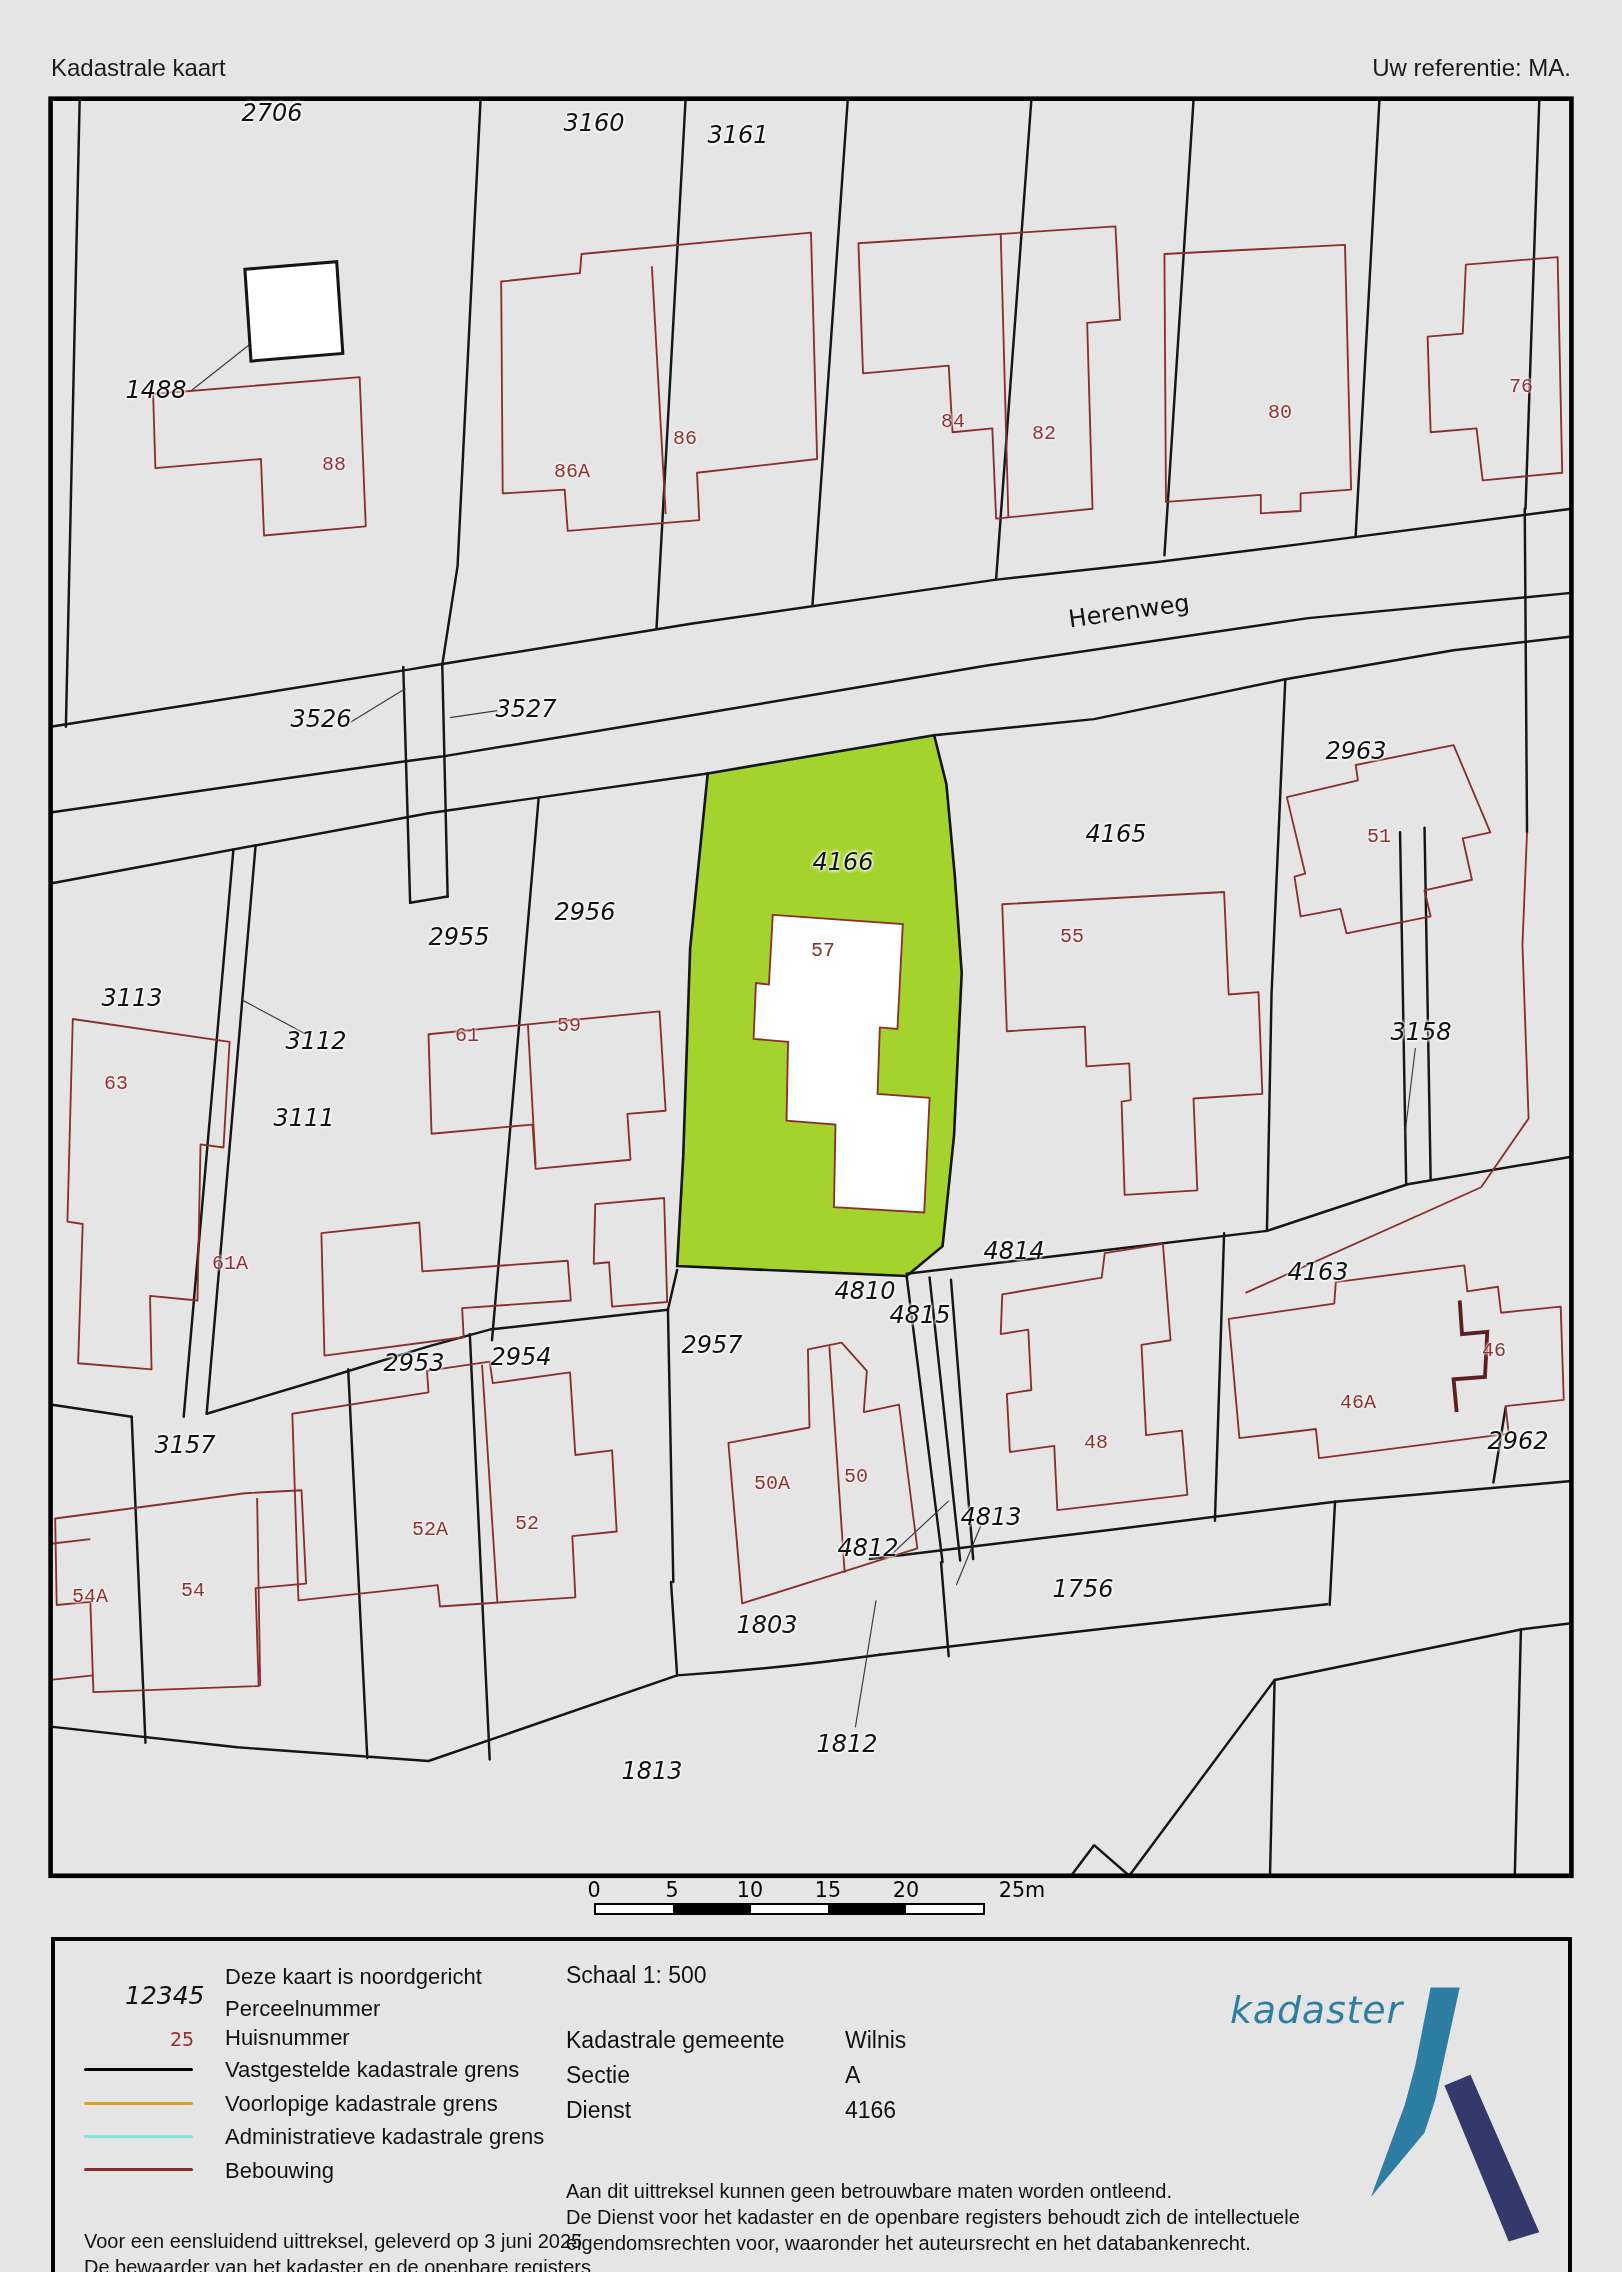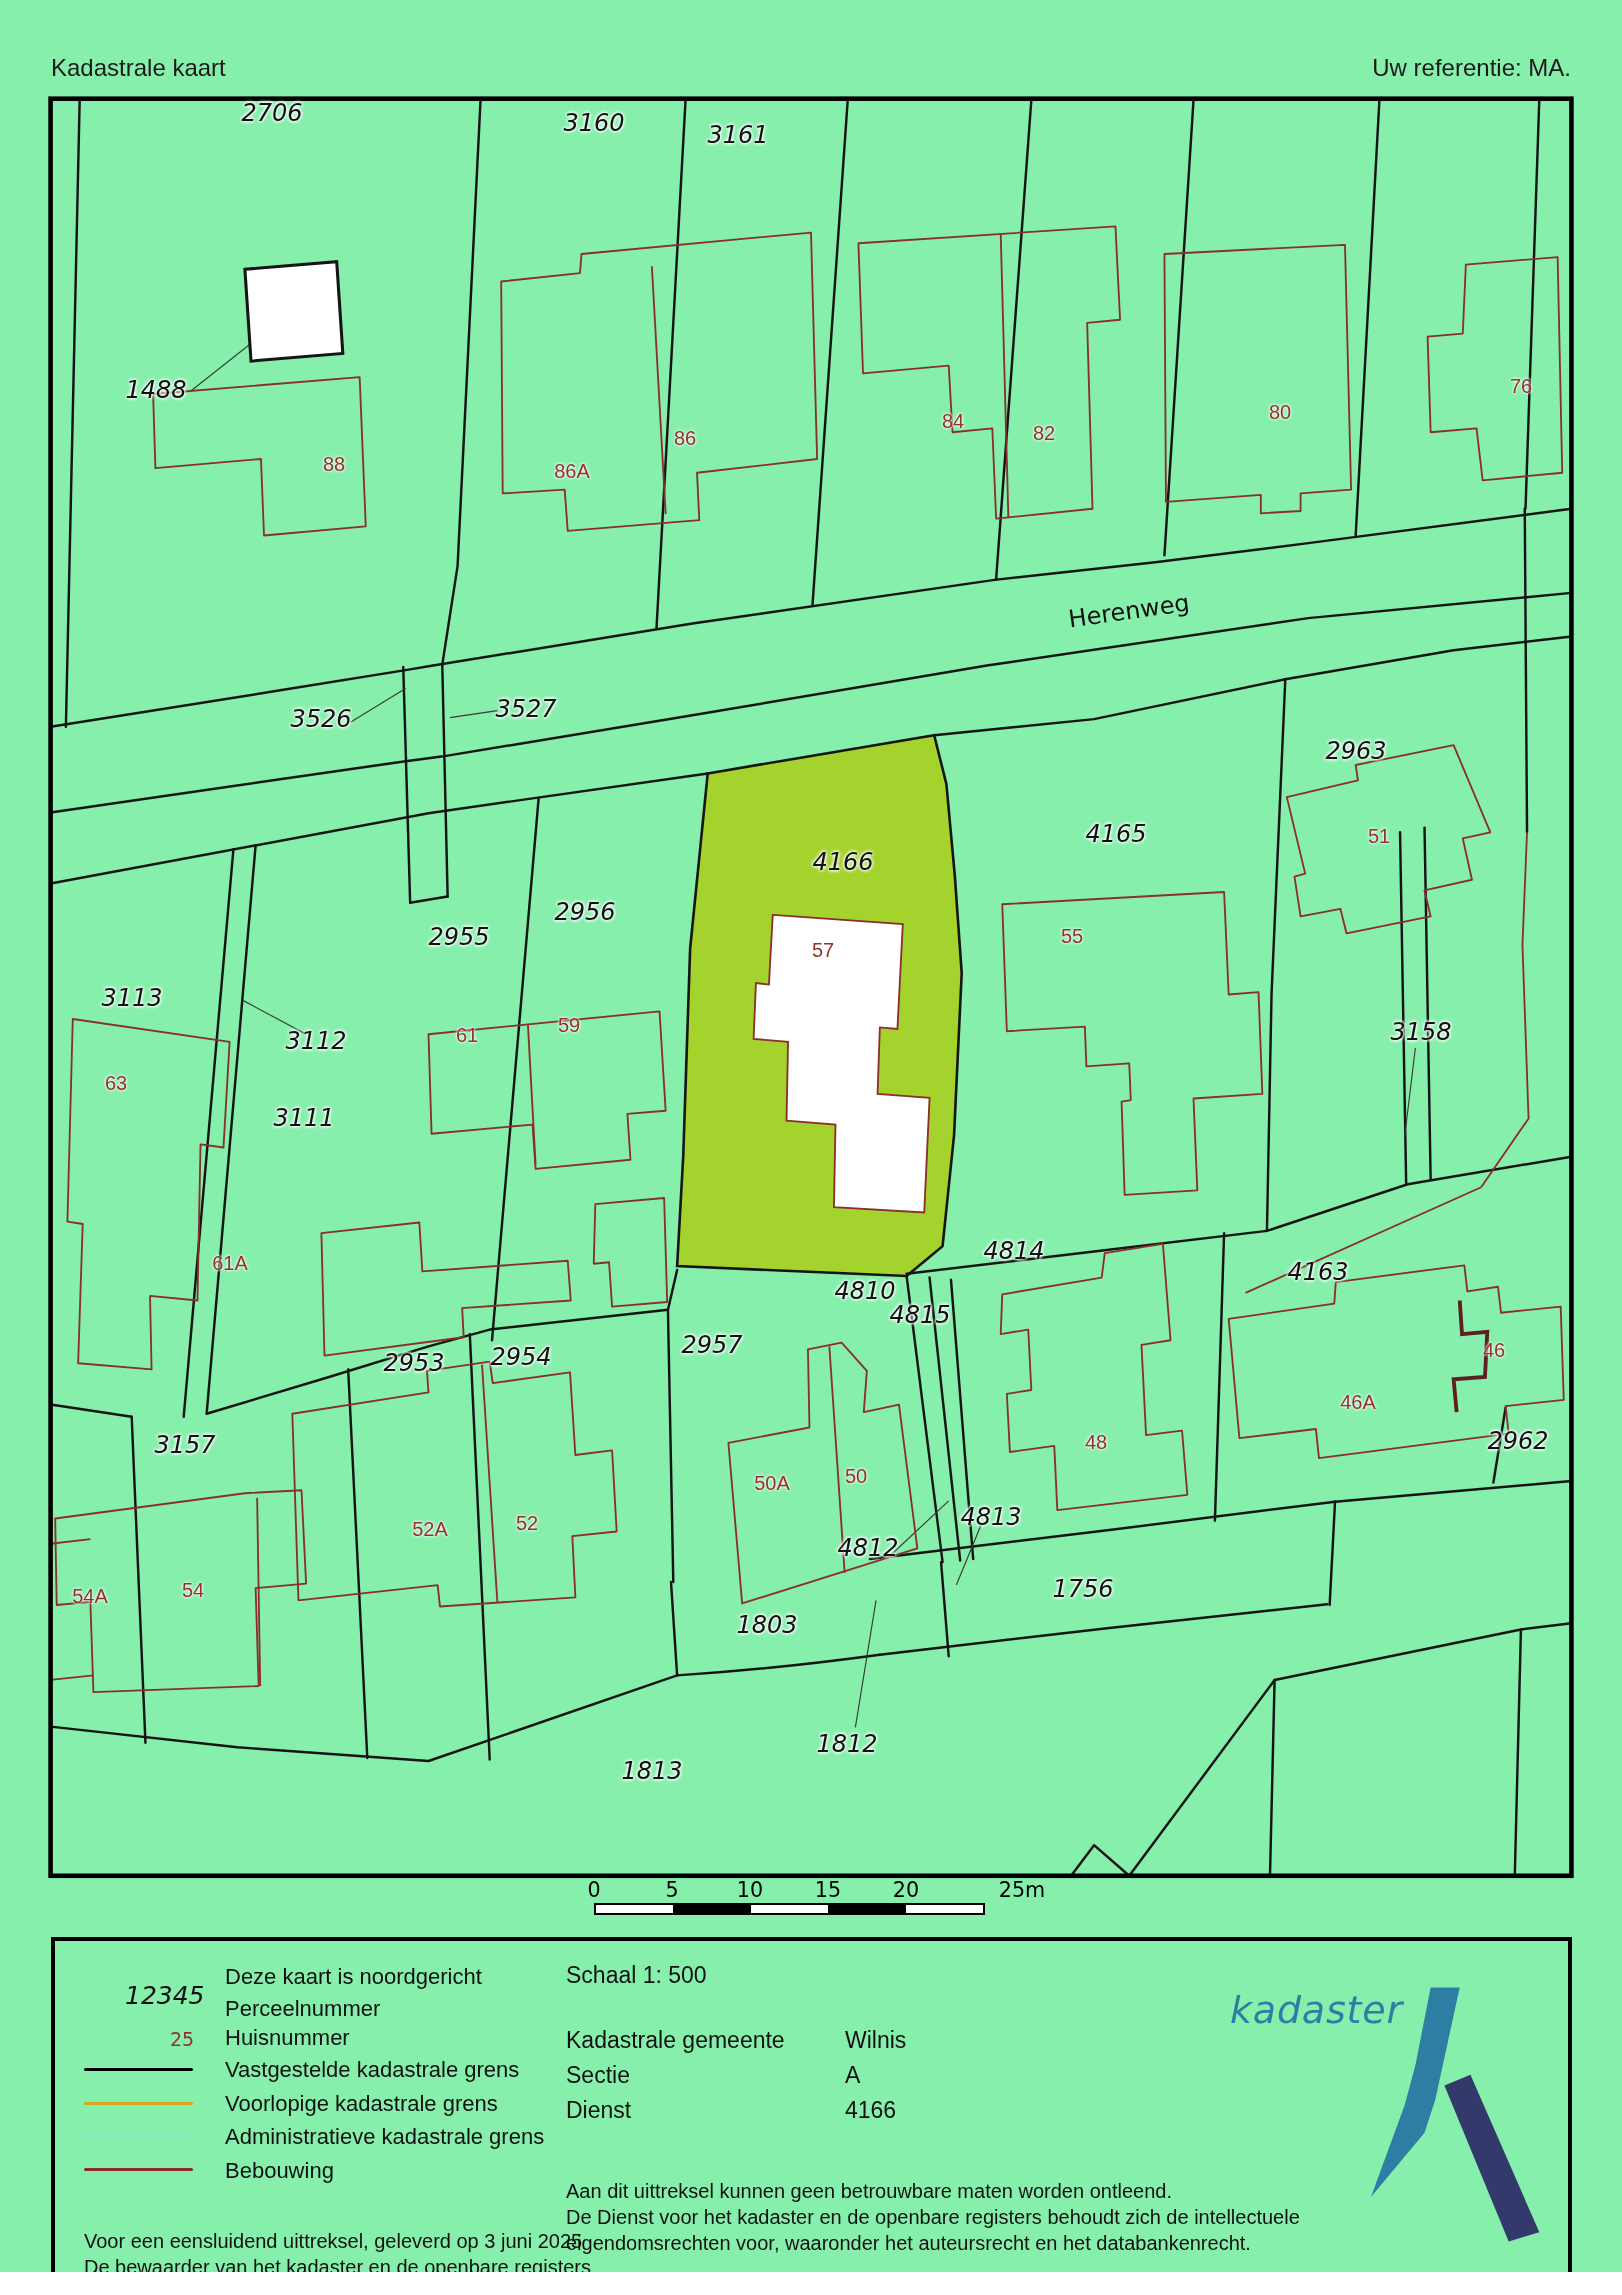--- a/index.html
+++ b/index.html
@@ -1,33 +1,33 @@
 <!DOCTYPE html>
 <html style="font-size:12.2px"><head>
 <meta charset="utf-8">
 <style>
   html,body{margin:0;padding:0;background:#ffffff;}
-  .page{position:relative;width:1622px;height:2272px;background:#86efac;
+  .page{position:relative;width:1622px;height:2272px;background:#e5e5e5;
         font-family:"Liberation Sans", sans-serif;color:#1a1a1a;overflow:hidden;}
 
   
   .hdr{position:absolute;top:54px;font-size:24px;}
   .hdr-left{left:51px;}
   .hdr-right{right:51px;text-align:right;}
 
   
   .map-svg{position:absolute;left:0;top:0;width: 1622px;height:2295px;}
 
   
   .lbl-layer{position:absolute;left:0;top:0;width:1622px;height:2295px;pointer-events:none;}
   .parcel-label{position:absolute;transform:translate(-50%,-50%);
       font-family:"DejaVu Sans", sans-serif;font-style:italic;font-size:24px;color:#111;
       white-space:nowrap;text-shadow:0 0 3.8px #fff,0 0 3.8px #fff,0 0 3.8px #fff;}
   .house-number{position:absolute;transform:translate(-50%,-50%);
-      font-family:Liberation Sans, sans-serif;font-size:20px;color:#93312e;
+      font-family:Liberation Mono, monospace;font-size:20px;color:#93312e;
       white-space:nowrap;text-shadow:0 0 3.1px #fff,0 0 3.1px #fff;}
   .street-label{position:absolute;left:1129px;top:611px;transform:translate(-50%,-50%) rotate(-8deg);
       font-family:"DejaVu Sans", sans-serif;font-size:24px;color:#111;white-space:nowrap;}
 
   
   .scalebar-ticks .tick{position:absolute;transform:translateX(-50%);
       font-family:"DejaVu Sans", sans-serif;font-size:20.7px;color:#000;top:1878px;white-space:nowrap;}
   .scalebar{position:absolute;left:594px;top:1903px;width:391px;height:11.5px;
       border:2.3px solid #000;display:flex;box-sizing:border-box;}
   .scalebar .seg{flex:1 1 0;}

